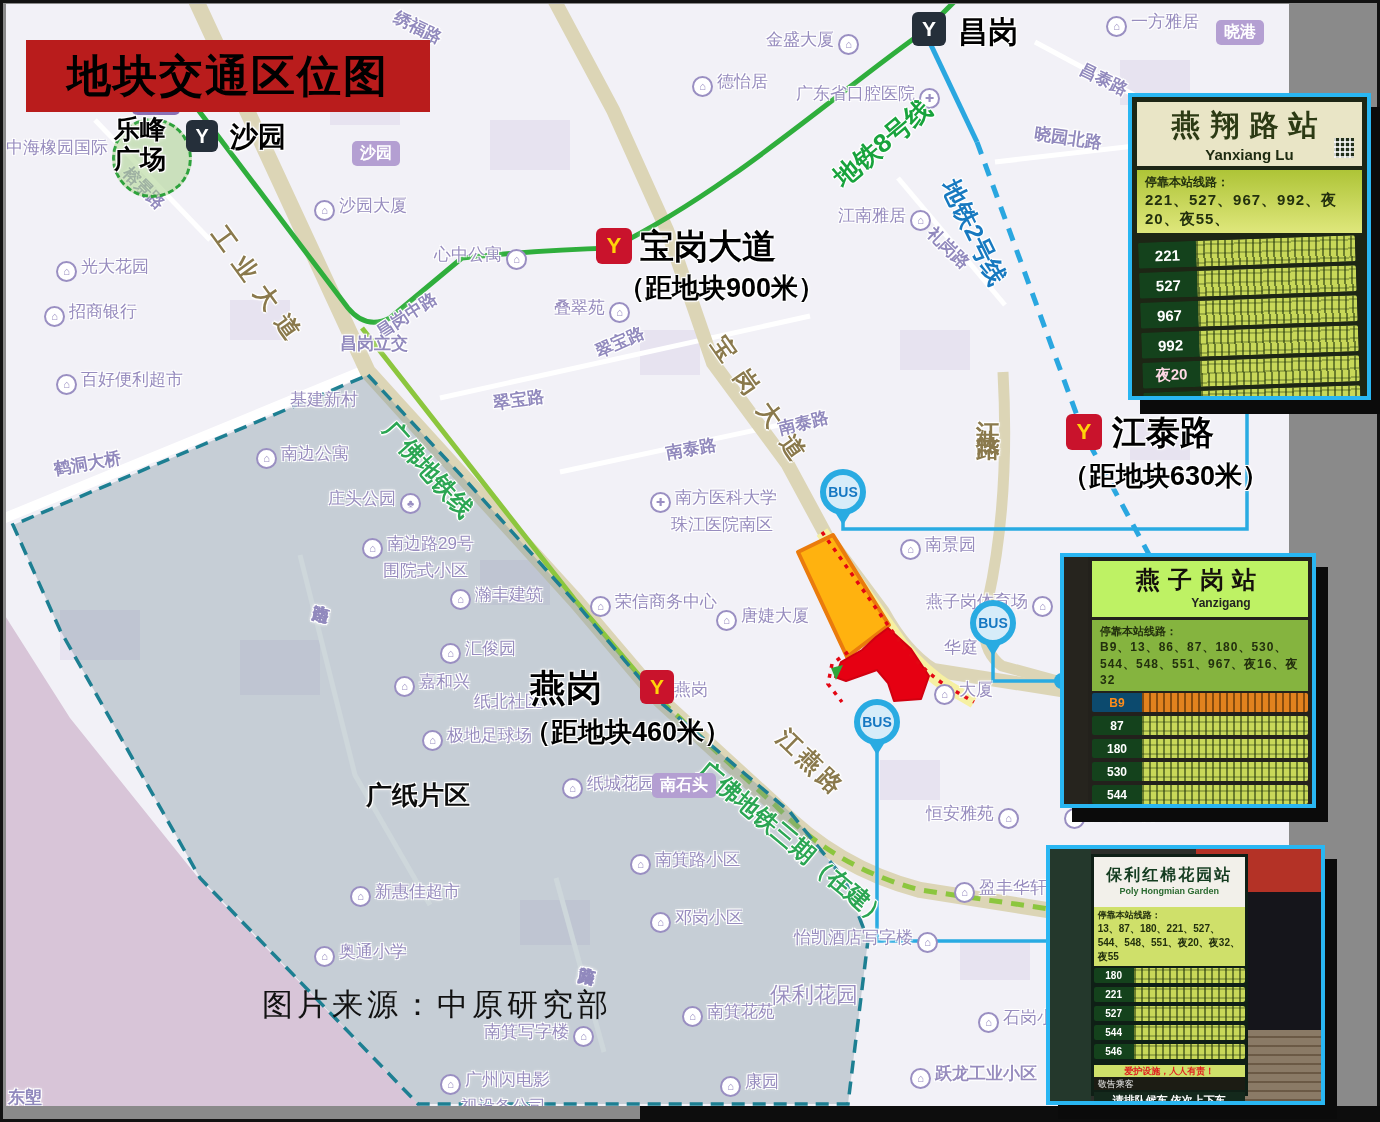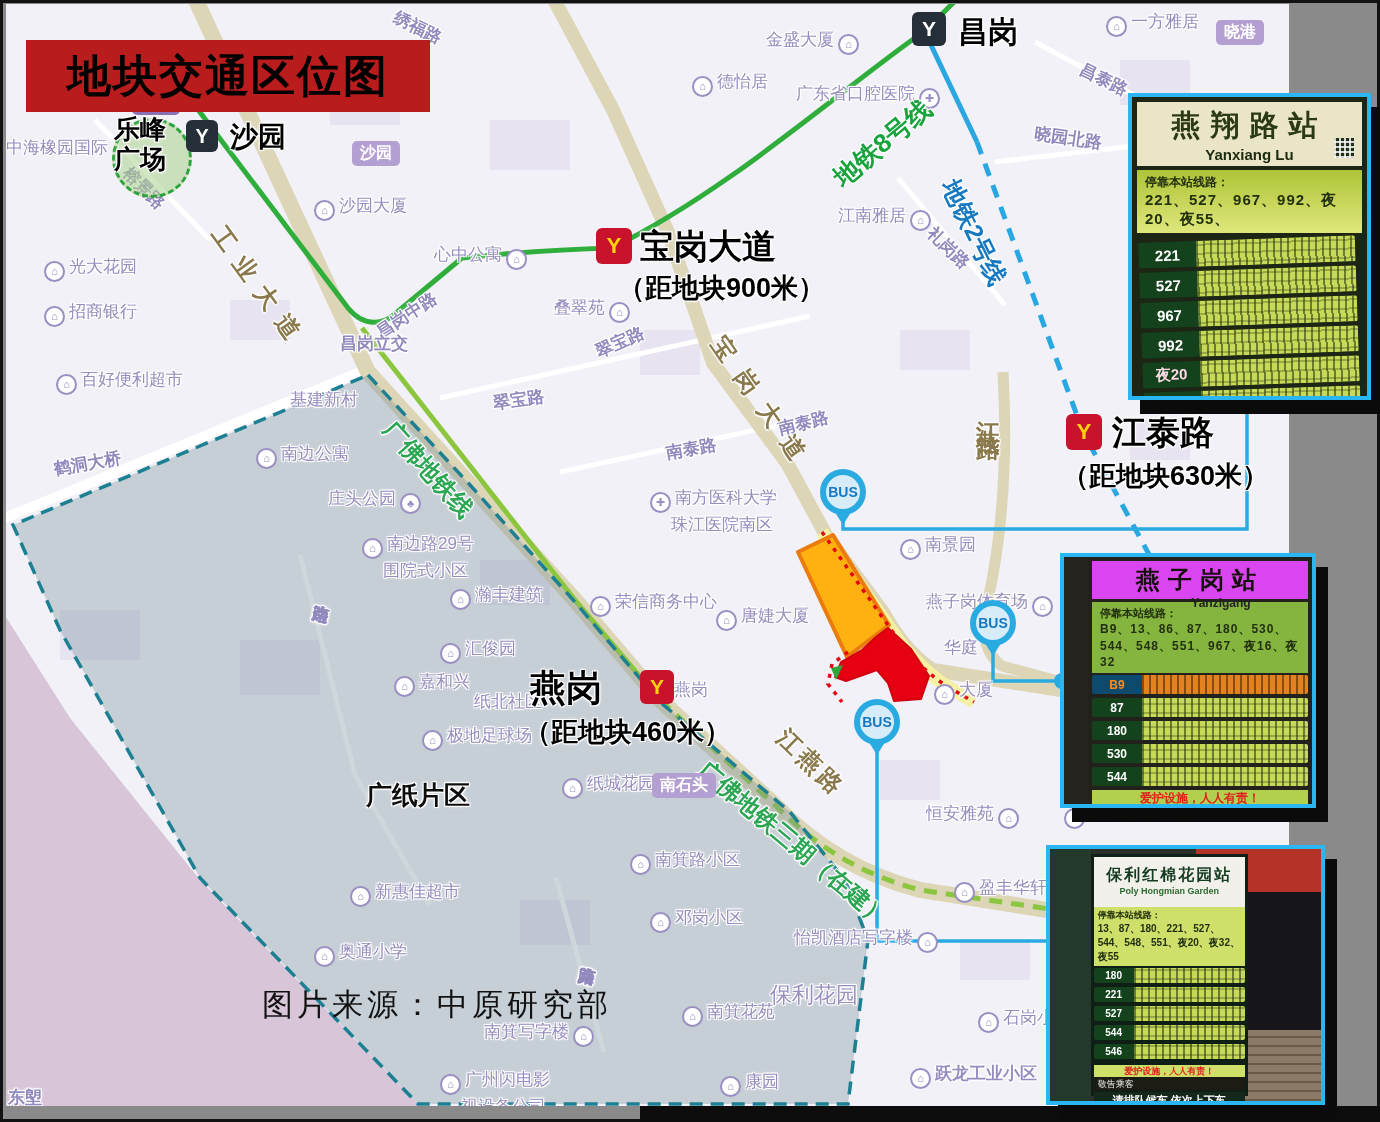--- a/index.html
+++ b/index.html
@@ -156,21 +156,21 @@
       </svg>
 
       <div id="plaza-circle"></div>
       <div id="plaza-label">
         <div class="halo">乐峰</div>
         <div class="halo">广场</div>
       </div>
 
       <div id="labels-layer">
           <div class="lab poi halo" style="left: 6px; top: 136px;"><span>中海橡园国际</span></div>
-          <div class="lab poi halo" style="left: 40px; top: 255px;"><div class="micon" style="display: inline-flex;">⌂</div><span>光大花园</span></div>
+          <div class="lab poi halo" style="left: 52px; top: 255px;"><div class="micon" style="display: inline-flex;">⌂</div><span>光大花园</span></div>
           <div class="lab poi halo" style="left: 40px; top: 300px;"><div class="micon" style="display: inline-flex;">⌂</div><span>招商银行</span></div>
           <div class="lab poi halo" style="left: 52px; top: 368px;"><div class="micon" style="display: inline-flex;">⌂</div><span>百好便利超市</span></div>
           <div class="lab poi halo" style="left: 310px; top: 194px;"><div class="micon" style="display: inline-flex;">⌂</div><span>沙园大厦</span></div>
           <div class="lab poi halo" style="left: 434px; top: 243px;"><span>心中公寓</span><div class="micon">⌂</div></div>
           <div class="lab poi halo" style="left: 688px; top: 70px;"><div class="micon" style="display: inline-flex;">⌂</div><span>德怡居</span></div>
           <div class="lab poi halo" style="left: 766px; top: 28px;"><span>金盛大厦</span><div class="micon">⌂</div></div>
           <div class="lab poi halo" style="left: 1102px; top: 10px;"><div class="micon" style="display: inline-flex;">⌂</div><span>一方雅居</span></div>
           <div class="lab poi halo" style="left: 796px; top: 82px;"><span>广东省口腔医院</span><div class="micon">✚</div></div>
           <div class="lab poi halo" style="left: 838px; top: 204px;"><span>江南雅居</span><div class="micon">⌂</div></div>
           <div class="lab poi halo" style="left: 554px; top: 296px;"><span>叠翠苑</span><div class="micon">⌂</div></div>
@@ -312,21 +312,21 @@
             <div class="pnum" style="font-size: 15px;">夜55</div>
             <div class="pbody"></div>
           </div>
         </div>
     </div>
   </div>
 
   <div class="photo" id="photo2">
     <div style="position:absolute;left:0;top:0;width:24px;height:100%;background:#26241e;"></div>
     <div style="margin:4px 4px 4px 28px;">
-      <div class="sign-head" style="height:38px;background:#d946ef;">
+      <div class="sign-head" style="height:56px;background:#bef264;">
         <div class="sign-title" style="font-size:24px;letter-spacing:8px;color:#15100c;padding-top:3px;">燕子岗站</div>
         <div class="sign-sub" style="font-size:12px;color:#222;padding-left:42px;">Yanzigang</div>
       </div>
       <div class="stops" style="background:#85b43f;margin-top:3px;">
         <div class="h" style="font-size:11px;">停靠本站线路：</div>
         <div class="r" style="font-size:12px;">B9、13、86、87、180、530、544、548、551、967、夜16、夜32</div>
       </div>
       <div class="prows" style="margin-top:2px;padding:0;">
           <div class="prow hl" style="height: 19px;">
             <div class="pnum" style="font-size: 12px; width: 50px;">B9</div>

